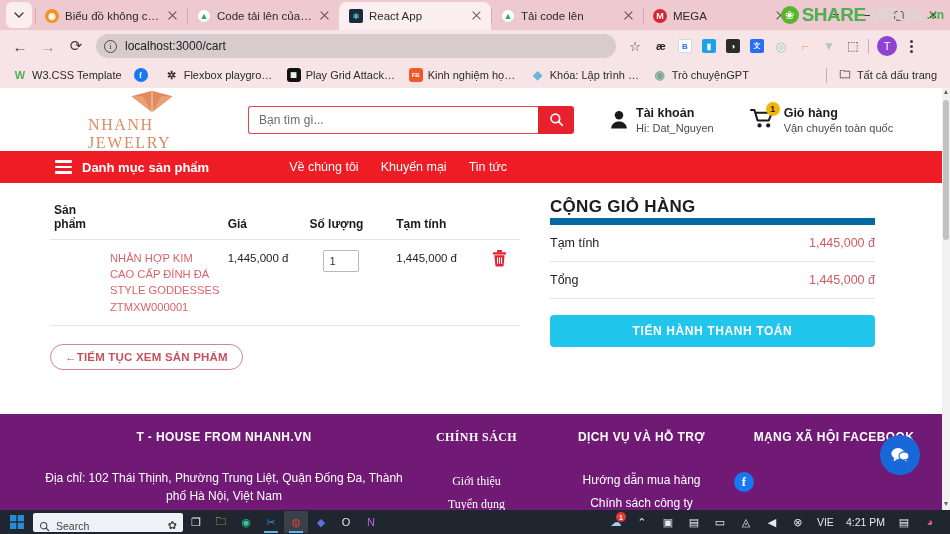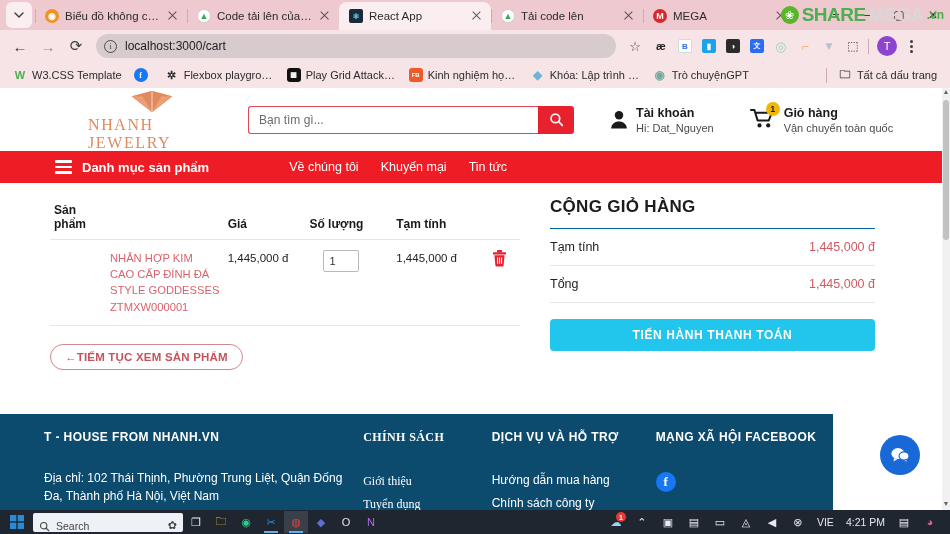--- a/index.html
+++ b/index.html
@@ -118,31 +118,31 @@
     font-size: 11px; padding: 0 5px; display: flex; align-items: center; color: #333; background: #fff; }
   .trash { color: #e8212e; font-size: 16px; }
   .continue {
     display: inline-flex; align-items: center; border: 1px solid #d3868d; border-radius: 18px;
     padding: 6px 14px; margin-top: 18px; color: #c4535c; font-size: 11.5px; font-weight: bold;
     letter-spacing: .2px;
   }
 
   .cart-right { width: 325px; margin-left: 30px; }
   .sum-title { font-size: 17px; font-weight: bold; color: #1c1c1c; letter-spacing: .3px;
-    padding-bottom: 11px; border-bottom: 1px solid #0369a1; }
+    padding-bottom: 1px; border-bottom: 7px solid #0369a1; }
   .sum-row { display: flex; justify-content: space-between; align-items: center; padding: 11px 0;
     border-bottom: 1px solid #e6e6e6; }
   .sum-row .lbl { font-size: 12.5px; color: #222; }
   .sum-row .val { font-size: 12.5px; color: #cf5a63; }
   .checkout { margin-top: 16px; height: 32px; background: #22c5eb; border-radius: 4px;
     display: flex; align-items: center; justify-content: center; color: #fff; font-size: 12px;
     font-weight: bold; letter-spacing: .6px; }
 
-  .footer { position: absolute; left: 0; bottom: 0; width: 833px; height: 96px; background: #0c4a6e;
-    color: #fff; padding: 16px 0 0 44px; display: flex; }
+  .footer { position: absolute; left: 0; bottom: 0; width: 942px; height: 96px; background: #701a75;
+    color: #fff; padding: 16px 0 0 44px; display: flex; text-align: center; }
   .fcol1 { width: 360px; }
   .fcol2 { width: 145px; font-family: Liberation Serif, serif; }
   .fcol3 { width: 185px; }
   .fcol4 { width: 200px; }
   .ftitle { font-size: 12px; font-weight: bold; letter-spacing: .4px; }
   .ftext { font-size: 12px; margin-top: 25px; line-height: 1.5; }
   .flink { font-size: 12px; margin-top: 25px; line-height: 1.9; }
   .fb-ico { width: 20px; height: 20px; border-radius: 50%; background: #1877f2; color: #fff;
     font-size: 13px; font-weight: bold; display: flex; align-items: center; justify-content: center;
     font-family: "Liberation Serif", serif; margin-top: 28px; }

